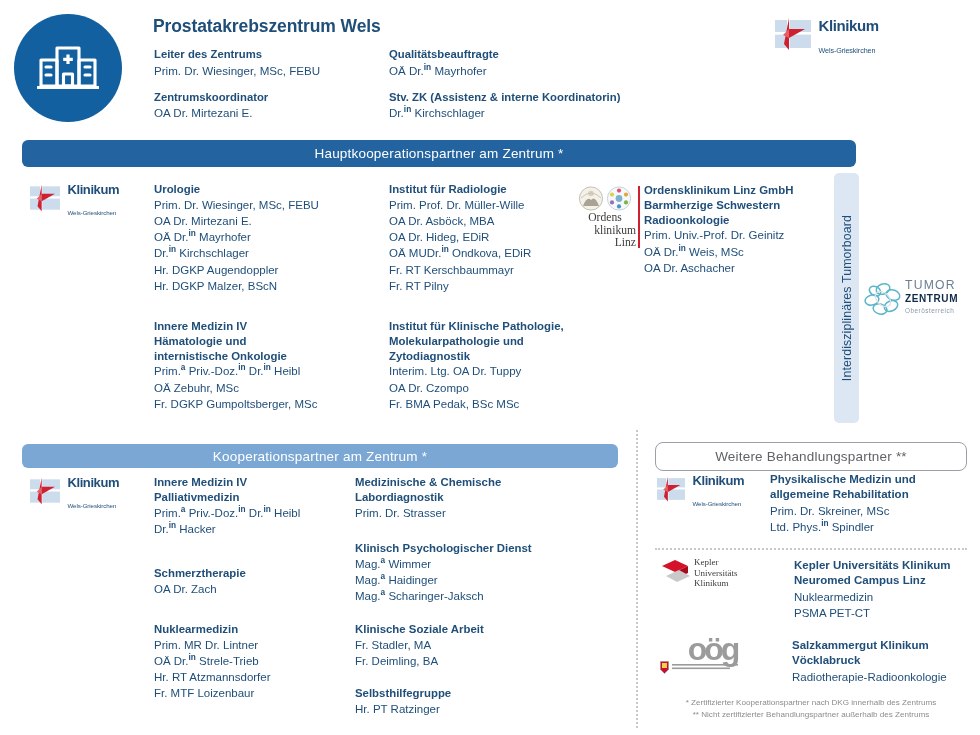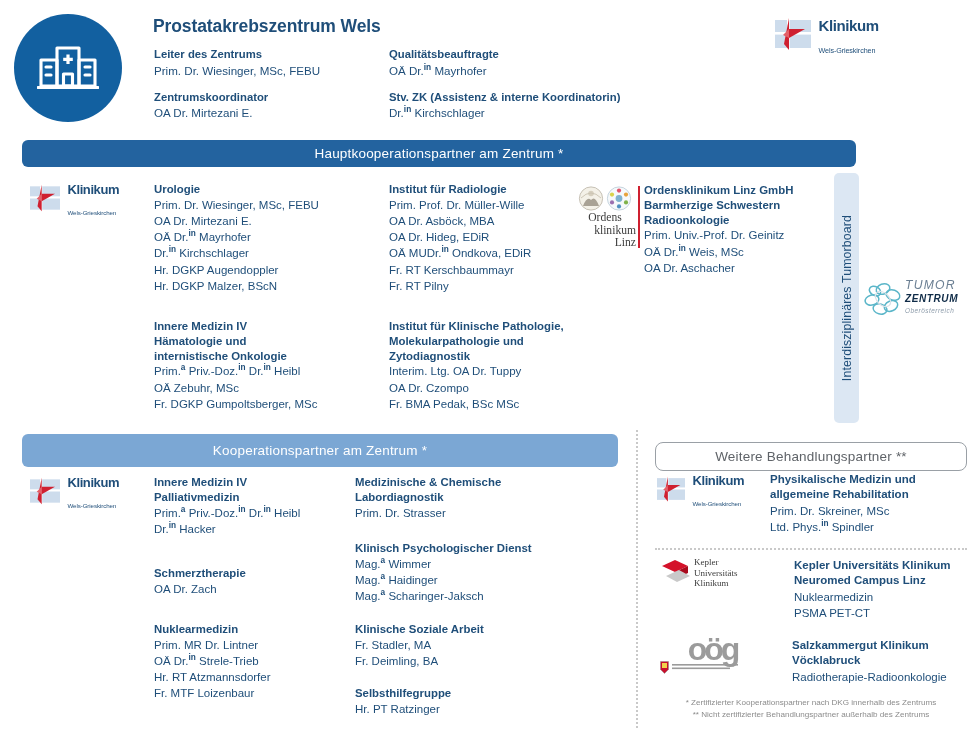--- a/index.html
+++ b/index.html
@@ -46,21 +46,21 @@
     position: absolute; border-radius: 6px;
     color: #ffffff; display: flex; align-items: center; justify-content: center;
     font-weight: normal;
     text-align: center;
   }
   .banner-main {
     left: 22px; top: 140px; width: 834px; height: 27px;
     background: #23639f; font-size: 13.5px; letter-spacing: 0.2px;
   }
   .banner-sub {
-    left: 22px; top: 434px; width: 596px; height: 33px;
+    left: 22px; top: 444px; width: 596px; height: 24px;
     background: #7ba7d4; font-size: 13.5px; letter-spacing: 0.2px;
   }
   .banner-outline {
     position: absolute; left: 655px; top: 434px; width: 310px; height: 27px;
     border: 1.6px solid #9aa0a6; border-radius: 8px; background: #ffffff;
     display: flex; align-items: center; justify-content: center;
     color: #5f6368; font-size: 13.5px; letter-spacing: 0.2px; margin-top: 8px;
   }
 
   
@@ -76,21 +76,21 @@
   }
   .tb-label {
     position: absolute; left: 834px; top: 173px; width: 25px; height: 250px;
     display: flex; align-items: center; justify-content: center;
   }
   .tb-label span {
     writing-mode: vertical-rl; transform: rotate(180deg);
     font-size: 12.4px; color: #1f4e79; white-space: nowrap; letter-spacing: 0.1px;
   }
   .tz-logo { position: absolute; left: 862px; top: 278px; width: 112px; height: 42px; }
-  .tz-text { position: absolute; left: 43px; top: 1px; font-style: italic; }
+  .tz-text { position: absolute; left: 43px; top: 1px; }
   .tz-1 { font-size: 12.2px; color: #6b7f93; letter-spacing: 1.2px; line-height: 13px; }
   .tz-2 { font-size: 10px; color: #0f2b47; font-weight: bold; letter-spacing: 0.6px; line-height: 14px; }
   .tz-3 { font-size: 6.4px; color: #8a99a8; letter-spacing: 0.5px; line-height: 9px; }
 
   
   .vdivider {
     position: absolute; left: 636px; top: 430px; width: 0; height: 298px;
     border-left: 2.5px dotted #c9c9c9;
   }
   .hdivider {

